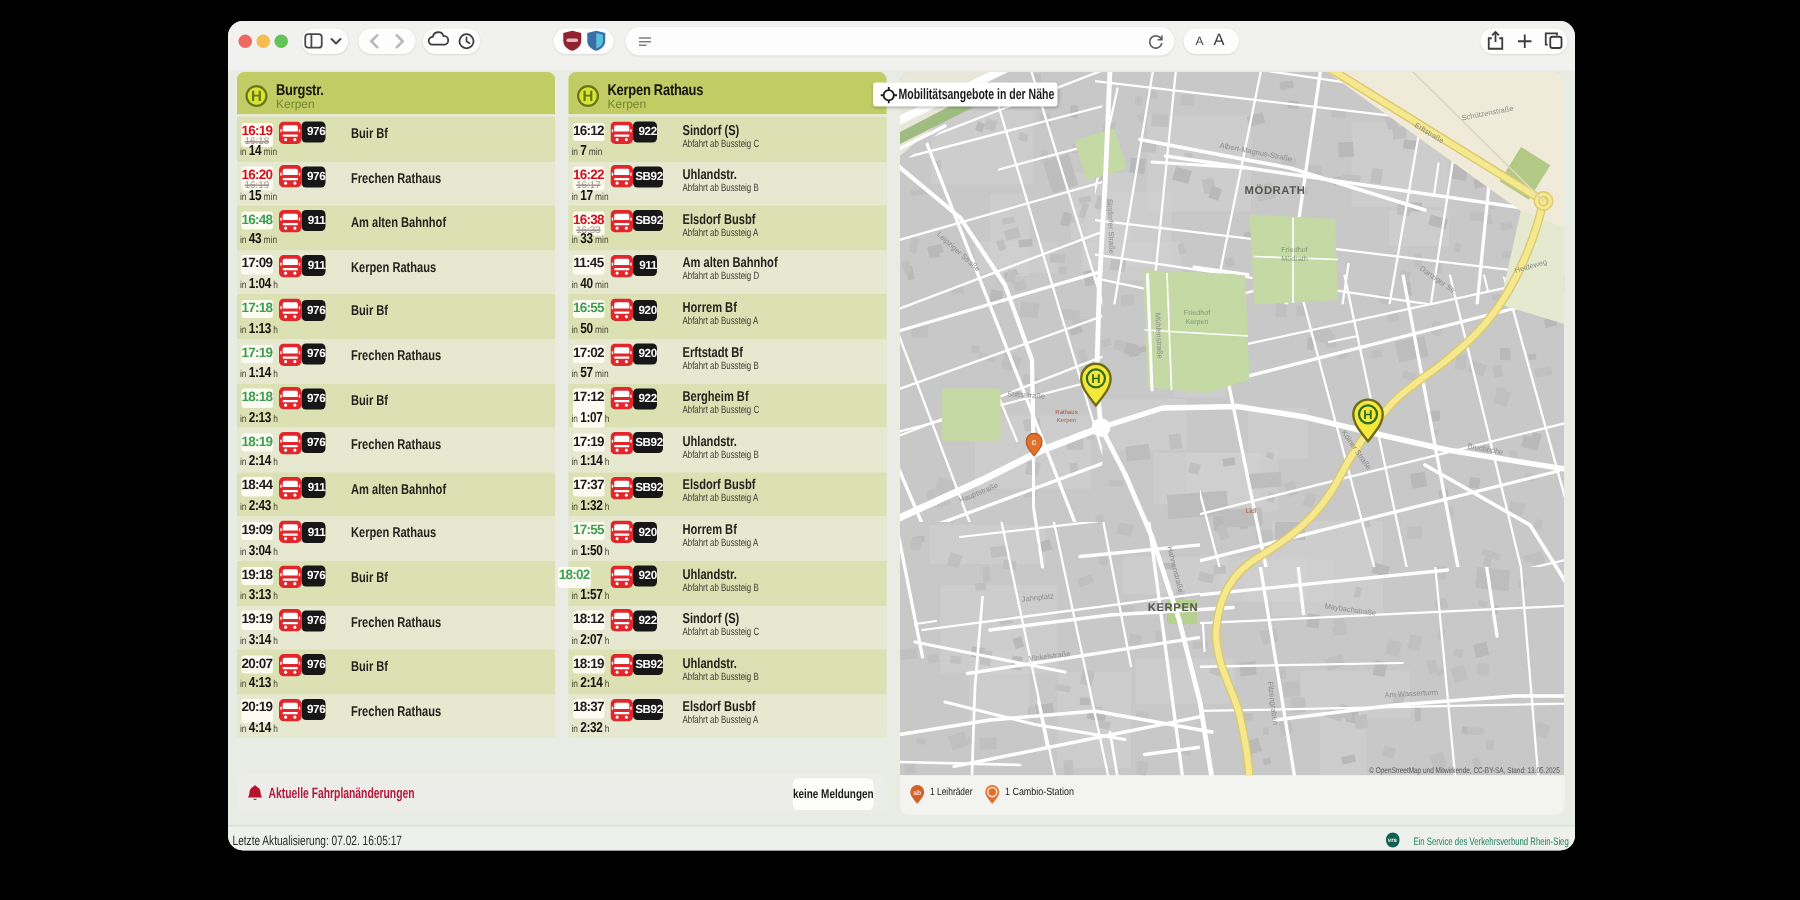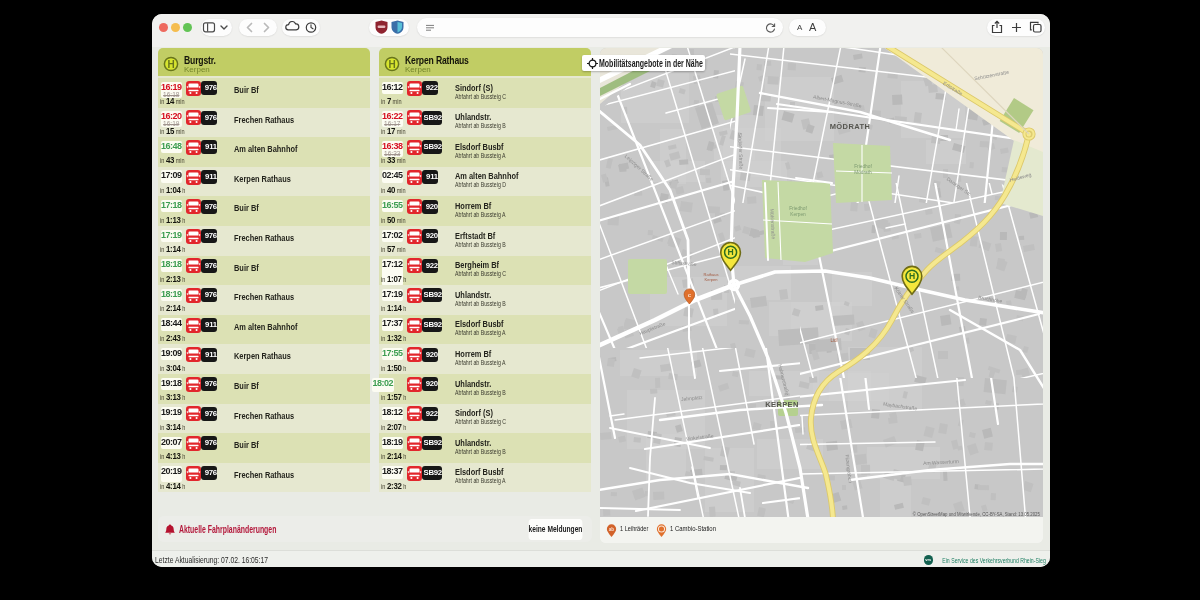--- a/index.html
+++ b/index.html
@@ -414,21 +414,21 @@
         <circle cx="12.0" cy="13.7" r="1.15" fill="#fff"></circle>
         <rect x="1.0" y="5.7" width="1.0" height="2.5" rx="0.45" fill="#fff"></rect>
         <rect x="15.0" y="5.7" width="1.0" height="2.5" rx="0.45" fill="#fff"></rect>
       </svg></div>
 <div class="badge" style="left:269.8px;top:126.4px;width:20px">SB92</div>
 <div class="dest" style="left:303px;top:126.7px">Elsdorf Busbf</div>
 <div class="sub" style="left:303px;top:137.7px">Abfahrt ab Bussteig A</div>
 <div class="inln" style="left:229px;top:140.4px"><span class="sm">in&nbsp;</span><span class="big">33</span><span class="sm">&nbsp;min</span></div>
 <div class="row" style="left:227px;top:152.8px;background:#e6e8d0"></div>
 <div class="chip" style="left:229.5px;top:156.3px;height:12.5px">
-      <div class="tm" style="color:#1c1c1c">02:45</div>
+      <div class="tm" style="color:#1c1c1c">11:45</div>
     </div>
 <div class="bus" style="left:254.5px;top:155.6px"><svg width="15" height="15" viewBox="0 0 17 17">
         <rect x="0" y="0" width="17" height="17" rx="3.6" fill="#e2262c"></rect>
         <path d="M4.1,2.9 h8.8 a1.3,1.3 0 0 1 1.3,1.3 v3.3 h-11.4 v-3.3 a1.3,1.3 0 0 1 1.3,-1.3 Z" fill="#fff"></path>
         <rect x="2.8" y="9.9" width="11.4" height="1.7" rx="0.6" fill="#fff"></rect>
         <circle cx="5.0" cy="13.7" r="1.15" fill="#fff"></circle>
         <circle cx="12.0" cy="13.7" r="1.15" fill="#fff"></circle>
         <rect x="1.0" y="5.7" width="1.0" height="2.5" rx="0.45" fill="#fff"></rect>
         <rect x="15.0" y="5.7" width="1.0" height="2.5" rx="0.45" fill="#fff"></rect>
       </svg></div>

